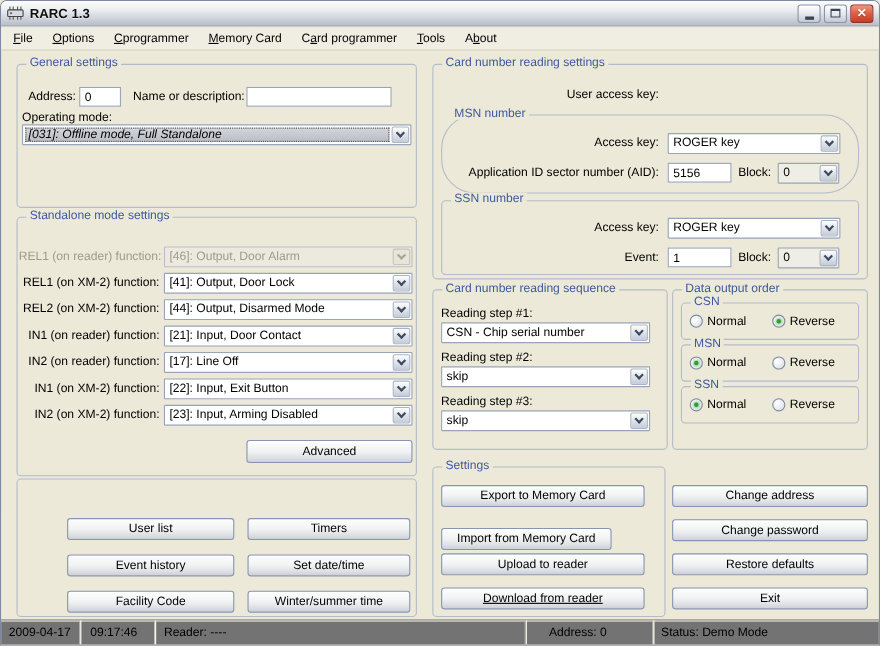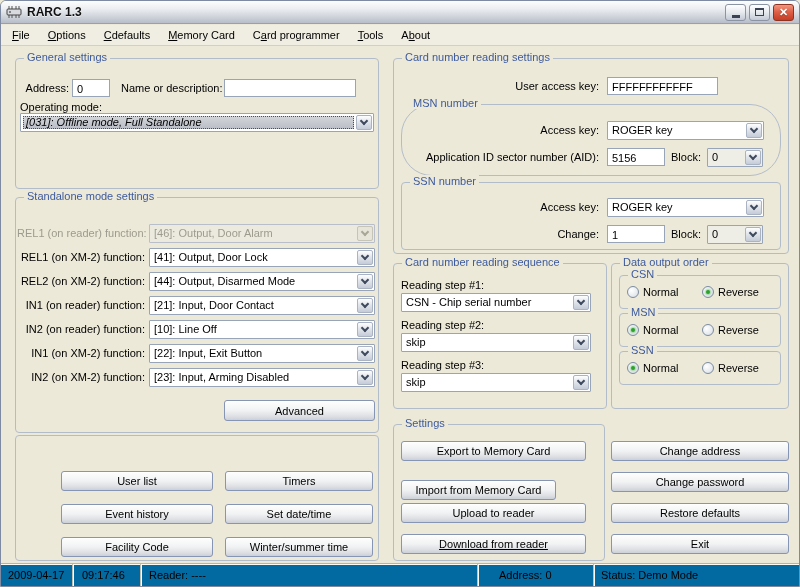--- a/index.html
+++ b/index.html
@@ -64,21 +64,21 @@
 
   .radio-opt { position:absolute; display:flex; align-items:center; }
   .radio { width:12px; height:12px; border-radius:50%; border:1px solid #7d8ca0;
     background:radial-gradient(circle at 35% 35%, #ffffff 0%, #e7ebef 60%, #cdd3da 100%);
     position:relative; flex:0 0 auto; }
   .radio.checked::after { content:""; position:absolute; left:3px; top:3px; width:4px; height:4px;
     border-radius:50%; background:#2ca22c; box-shadow:0 0 2px 1px rgba(44,162,44,.45); }
   .radio-opt span.rlab { margin-left:4px; }
 
   
-  .statusbar { position:absolute; left:0; right:0; bottom:0; height:23px; background:#0369a1;
+  .statusbar { position:absolute; left:0; right:0; bottom:0; height:23px; background:#737373;
     border-top:1px solid #b8b4a4; box-shadow:inset 0 1px 0 #fbfaf3; display:flex; align-items:stretch; }
   .scell { border-right:1px solid #c3bfae; box-shadow:1px 0 0 #fbfaf3; padding-top:5px; white-space:nowrap; overflow:hidden; }
 </style>
 </head>
 <body>
 
 <div class="win">
 
   <div class="titlebar">
     <svg class="app-icon" viewBox="0 0 16 16">
@@ -99,21 +99,21 @@
         <div class="glyph-max"></div>
       </div>
     <div class="tb-btn tb-close">
         <span class="glyph-x">✕</span>
       </div>
   </div>
 
   <div class="menubar">
     <div class="menu-item"><span></span><span class="u">F</span><span>ile</span></div>
     <div class="menu-item"><span></span><span class="u">O</span><span>ptions</span></div>
-    <div class="menu-item"><span></span><span class="u">C</span><span>defaults</span></div>
+    <div class="menu-item"><span></span><span class="u">C</span><span>programmer</span></div>
     <div class="menu-item"><span></span><span class="u">M</span><span>emory Card</span></div>
     <div class="menu-item"><span>C</span><span class="u">a</span><span>rd programmer</span></div>
     <div class="menu-item"><span></span><span class="u">T</span><span>ools</span></div>
     <div class="menu-item"><span>A</span><span class="u">b</span><span>out</span></div>
   </div>
 
   <div class="groupbox" style="left:14px; top:57px; width:364px; height:131px;">
     <span class="legend">General settings</span>
   </div>
   <div class="lbl lblr" style="left:20px; top:81px; width:48px;">Address:</div>
@@ -154,21 +154,21 @@
   </div>
   <div class="lbl lblr" style="left:16px; top:298px; width:128px;">IN1 (on reader) function:</div>
   <div class="combo" style="left:148px; top:295px; width:226px;">
     <span class="ct">[21]: Input, Door Contact</span>
     <span class="ca">
         <i class="chev"></i>
       </span>
   </div>
   <div class="lbl lblr" style="left:16px; top:322px; width:128px;">IN2 (on reader) function:</div>
   <div class="combo" style="left:148px; top:319px; width:226px;">
-    <span class="ct">[10]: Line Off</span>
+    <span class="ct">[17]: Line Off</span>
     <span class="ca">
         <i class="chev"></i>
       </span>
   </div>
   <div class="lbl lblr" style="left:16px; top:346px; width:128px;">IN1 (on XM-2) function:</div>
   <div class="combo" style="left:148px; top:343px; width:226px;">
     <span class="ct">[22]: Input, Exit Button</span>
     <span class="ca">
         <i class="chev"></i>
       </span>
@@ -187,21 +187,20 @@
   <div class="btn" style="left:224px; top:470px; width:148px; height:20px;">Timers</div>
   <div class="btn" style="left:60px; top:503px; width:152px; height:20px;">Event history</div>
   <div class="btn" style="left:224px; top:503px; width:148px; height:20px;">Set date/time</div>
   <div class="btn" style="left:60px; top:536px; width:152px; height:20px;">Facility Code</div>
   <div class="btn" style="left:224px; top:536px; width:148px; height:20px;">Winter/summer time</div>
 
   <div class="groupbox" style="left:392px; top:57px; width:396px; height:196px;">
     <span class="legend">Card number reading settings</span>
   </div>
   <div class="lbl lblr" style="left:420px; top:79px; width:178px;">User access key:</div>
-  <input class="txt" style="left: 606px; top: 76px; width: 111px;" value="FFFFFFFFFFFF">
 
   <div class="groupbox" style="left:400px; top:103px; width:380px; height:72px;border-radius:31px;">
     <span class="legend">MSN number</span>
   </div>
   <div class="lbl lblr" style="left:420px; top:123px; width:178px;">Access key:</div>
   <div class="combo" style="left:606px; top:120px; width:157px;">
     <span class="ct">ROGER key</span>
     <span class="ca">
         <i class="chev"></i>
       </span>
@@ -219,21 +218,21 @@
   <div class="groupbox" style="left:400px; top:181px; width:380px; height:68px;">
     <span class="legend">SSN number</span>
   </div>
   <div class="lbl lblr" style="left:420px; top:200px; width:178px;">Access key:</div>
   <div class="combo" style="left:606px; top:197px; width:157px;">
     <span class="ct">ROGER key</span>
     <span class="ca">
         <i class="chev"></i>
       </span>
   </div>
-  <div class="lbl lblr" style="left:420px; top:227px; width:178px;">Change:</div>
+  <div class="lbl lblr" style="left:420px; top:227px; width:178px;">Event:</div>
   <input class="txt" style="left: 606px; top: 224px; width: 58px;" value="1">
   <div class="lbl lblr" style="left:660px; top:227px; width:40px;">Block:</div>
   <div class="combo graybg" style="left:706px; top:224px; width:56px;">
     <span class="ct">0</span>
     <span class="ca">
         <i class="chev"></i>
       </span>
   </div>
 
   <div class="groupbox" style="left:392px; top:262px; width:214px; height:146px;">

